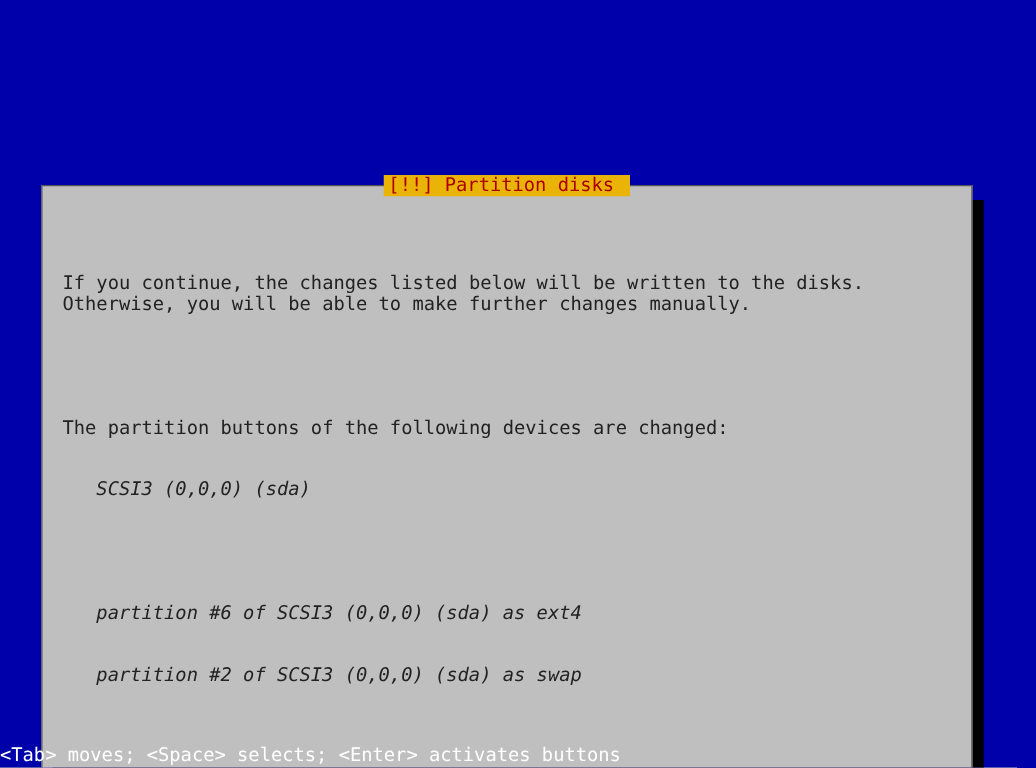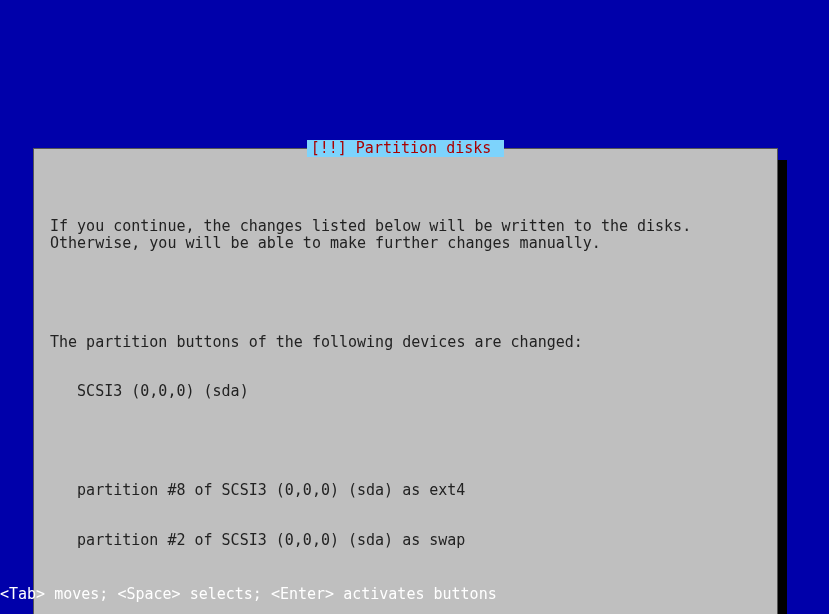--- a/index.html
+++ b/index.html
@@ -32,61 +32,61 @@
   }
   .title-wrap {
     position: absolute;
     top: -9px;
     left: 0;
     width: 100%;
     text-align: center;
   }
   .title-inner {
     display: inline-block;
-    background: #7dd3fc;
+    background: #eab308;
     padding: 0 4px;
     color: #aa0000;
     white-space: pre;
   }
   .content {
     color: #222222;
     white-space: pre-wrap;
     word-wrap: break-word;
     margin-top: 22px;
   }
   .para { margin: 0; }
   .gap { height: 16.5px; }
-  .indent { padding-left: 3ch; display: block; }
+  .indent { padding-left: 3ch; display: block; font-style: italic; }
   .footer {
     position: absolute;
     left: 0;
     bottom: 0;
     width: 100%;
     color: #ffffff;
     white-space: pre;
-    padding: 0 0 12px 0;
+    padding: 0 0 2px 0;
   }
 </style>
 </head>
 <body>
 
 <div class="shadow" style="width: 745px; height: 635.5px;"></div>
 
 <div class="dialog">
   <div class="title-wrap">
     <span class="title-inner"><span>[!!] </span><span>Partition disks</span> </span>
   </div>
 
   <div class="content">
     <div class="para">If you continue, the changes listed below will be written to the disks. Otherwise, you will be able to make further changes manually.</div>
     <div class="gap"></div>
     <div class="para">The partition buttons of the following devices are changed:</div>
     <span class="indent">SCSI3 (0,0,0) (sda)</span>
     <div class="gap"></div>
-    <span class="indent">partition #8 of SCSI3 (0,0,0) (sda) as ext4</span>
+    <span class="indent">partition #6 of SCSI3 (0,0,0) (sda) as ext4</span>
     <span class="indent">partition #2 of SCSI3 (0,0,0) (sda) as swap</span>
     
     
   </div>
 
 </div>
 
 <div class="footer">&lt;Tab&gt; moves; &lt;Space&gt; selects; &lt;Enter&gt; activates buttons</div>
 
 </body></html>

